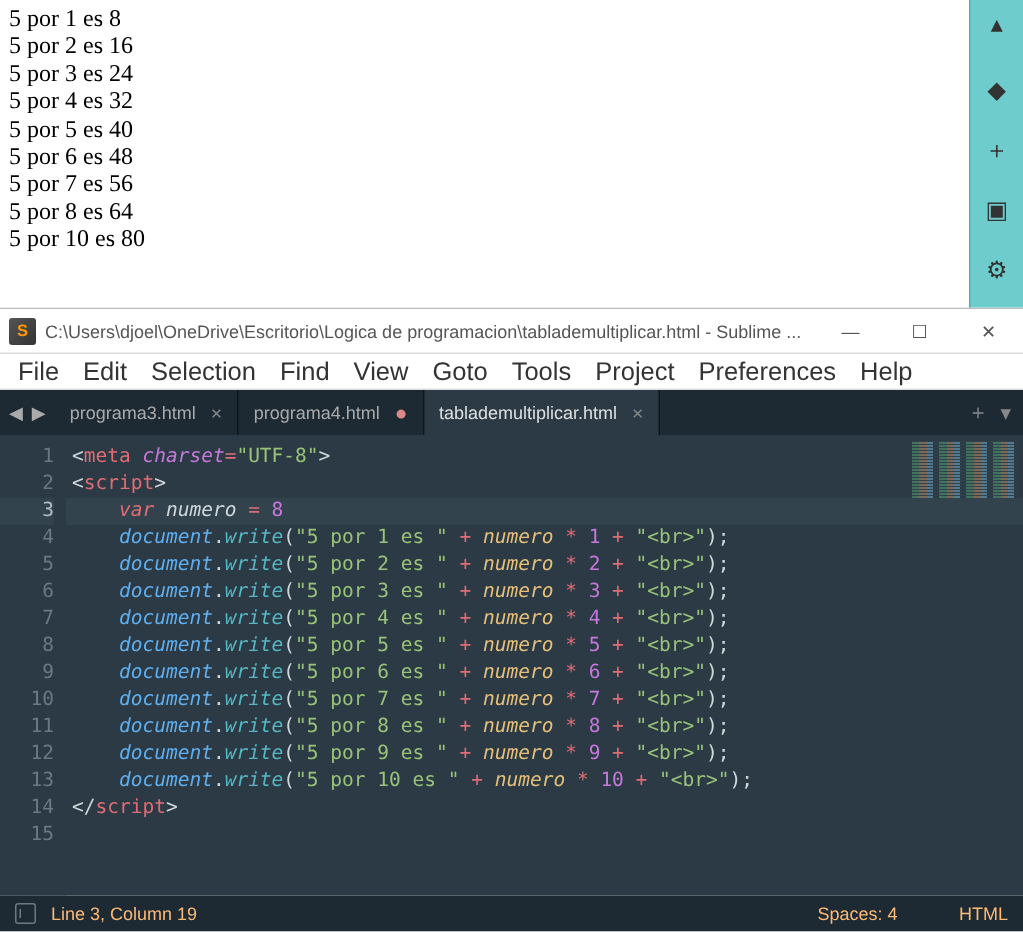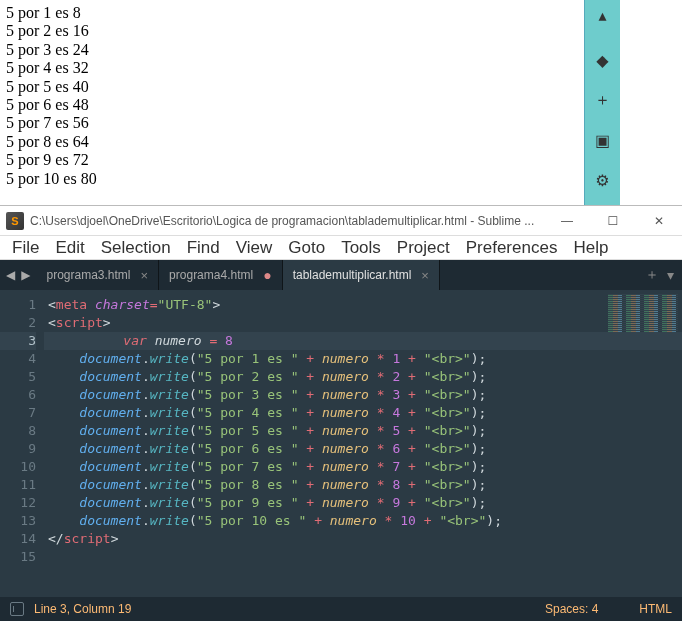--- a/index.html
+++ b/index.html
@@ -1,17 +1,17 @@
 <!DOCTYPE html>
 <html><head>
 <meta charset="utf-8">
 <style>
 * { margin: 0; padding: 0; box-sizing: border-box; }
 body { width: 682px; height: 621px; font-family: "Segoe UI", Arial, sans-serif; font-size: 13px; overflow: hidden; }
-.browser-output { width: 620px; height: 205px; background: #fff; position: relative; display: flex; }
+.browser-output { width: 682px; height: 205px; background: #fff; position: relative; display: flex; }
 .output-body { flex: 1; padding: 4px 6px; font-family: "Times New Roman", serif; font-size: 16px; line-height: 1.15; }
 .output-line { white-space: pre; }
 .browser-sidebar { width: 36px; background: #6ecccc; display: flex; flex-direction: column; align-items: center; border-left: 1px solid #5ab; }
 .bs-item { width: 36px; height: 40px; display: flex; align-items: center; justify-content: center; color: #333; font-size: 16px; cursor: pointer; }
 .bs-item.top { align-items: flex-start; padding-top: 6px; }
 .editor-window { width: 682px; height: 416px; display: flex; flex-direction: column; background: #f5f5f5; border-top: 1px solid #bbb; }
 .titlebar { height: 30px; display: flex; align-items: center; background: #fff; border-bottom: 1px solid #ddd; }
 .title-icon { width: 18px; height: 18px; margin: 0 6px; background: linear-gradient(135deg,#555,#333); border-radius: 2px; display: flex; align-items: center; justify-content: center; color: #ff9800; font-size: 11px; font-weight: bold; }
 .title-text { flex: 1; font-size: 12px; color: #555; white-space: nowrap; overflow: hidden; text-overflow: ellipsis; }
 .win-controls { display: flex; }
@@ -33,21 +33,21 @@
 .gutter .ln.active { background: #33434e; color: #b0c0c8; }
 .code { flex: 1; padding: 6px 0; font-family: Consolas, monospace; font-size: 13px; line-height: 18px; color: #d0d8dc; white-space: pre; }
 .code-line { height: 18px; padding-left: 4px; }
 .code-line.active { background: #33434e; }
 .tk-punc { color: #d0d8dc; }
 .tk-angle { color: #d0d8dc; }
 .tk-tagname { color: #e06c75; }
 .tk-attr { color: #c678dd; font-style: italic; }
 .tk-op { color: #e06c75; }
 .tk-str { color: #98c379; }
-.tk-kw { color: #e06c75; font-style: italic; margin-left: 44px; }
+.tk-kw { color: #e06c75; font-style: italic; }
 .tk-var { color: #d0d8dc; font-style: italic; }
 .tk-num { color: #c678dd; }
 .tk-obj { color: #61afef; font-style: italic; }
 .tk-fn { color: #56b6c2; font-style: italic; }
 .tk-ident { color: #e5c07b; font-style: italic; }
 .tk-star { color: #e06c75; }
 .minimap { position: absolute; top: 4px; right: 4px; width: 70px; height: 38px; background: repeating-linear-gradient(to bottom, #3a4a54 0 1px, transparent 1px 2px), repeating-linear-gradient(to right, #5a7 0 5px, #c96 5px 10px, #7bd 10px 14px, transparent 14px 18px); opacity: .5; }
 .statusbar { height: 24px; background: #1e2a33; display: flex; align-items: center; color: #fdba74; font-size: 12px; padding: 0 10px; }
 .statusbar .sb-icon { width: 14px; height: 14px; border: 1px solid #6a7a84; margin-right: 10px; border-radius: 2px; position: relative; }
 .statusbar .sb-icon::after { content: ""; position: absolute; left: 2px; right: 2px; top: 3px; bottom: 3px; border-left: 1px solid #6a7a84; }
@@ -60,21 +60,20 @@
 <div class="browser-output">
   <div class="output-body" id="output-body">
       <div class="output-line">5 por 1 es 8</div>
       <div class="output-line">5 por 2 es 16</div>
       <div class="output-line">5 por 3 es 24</div>
       <div class="output-line">5 por 4 es 32</div>
       <div class="output-line">5 por 5 es 40</div>
       <div class="output-line">5 por 6 es 48</div>
       <div class="output-line">5 por 7 es 56</div>
       <div class="output-line">5 por 8 es 64</div>
-      <div class="output-line">5 por 9 es 72</div>
       <div class="output-line">5 por 10 es 80</div>
     </div>
   <div class="browser-sidebar">
     <div class="bs-item top">▴</div>
     <div class="bs-item">◆</div>
     <div class="bs-item">＋</div>
     <div class="bs-item">▣</div>
     <div class="bs-item">⚙</div>
   </div>
 </div>

